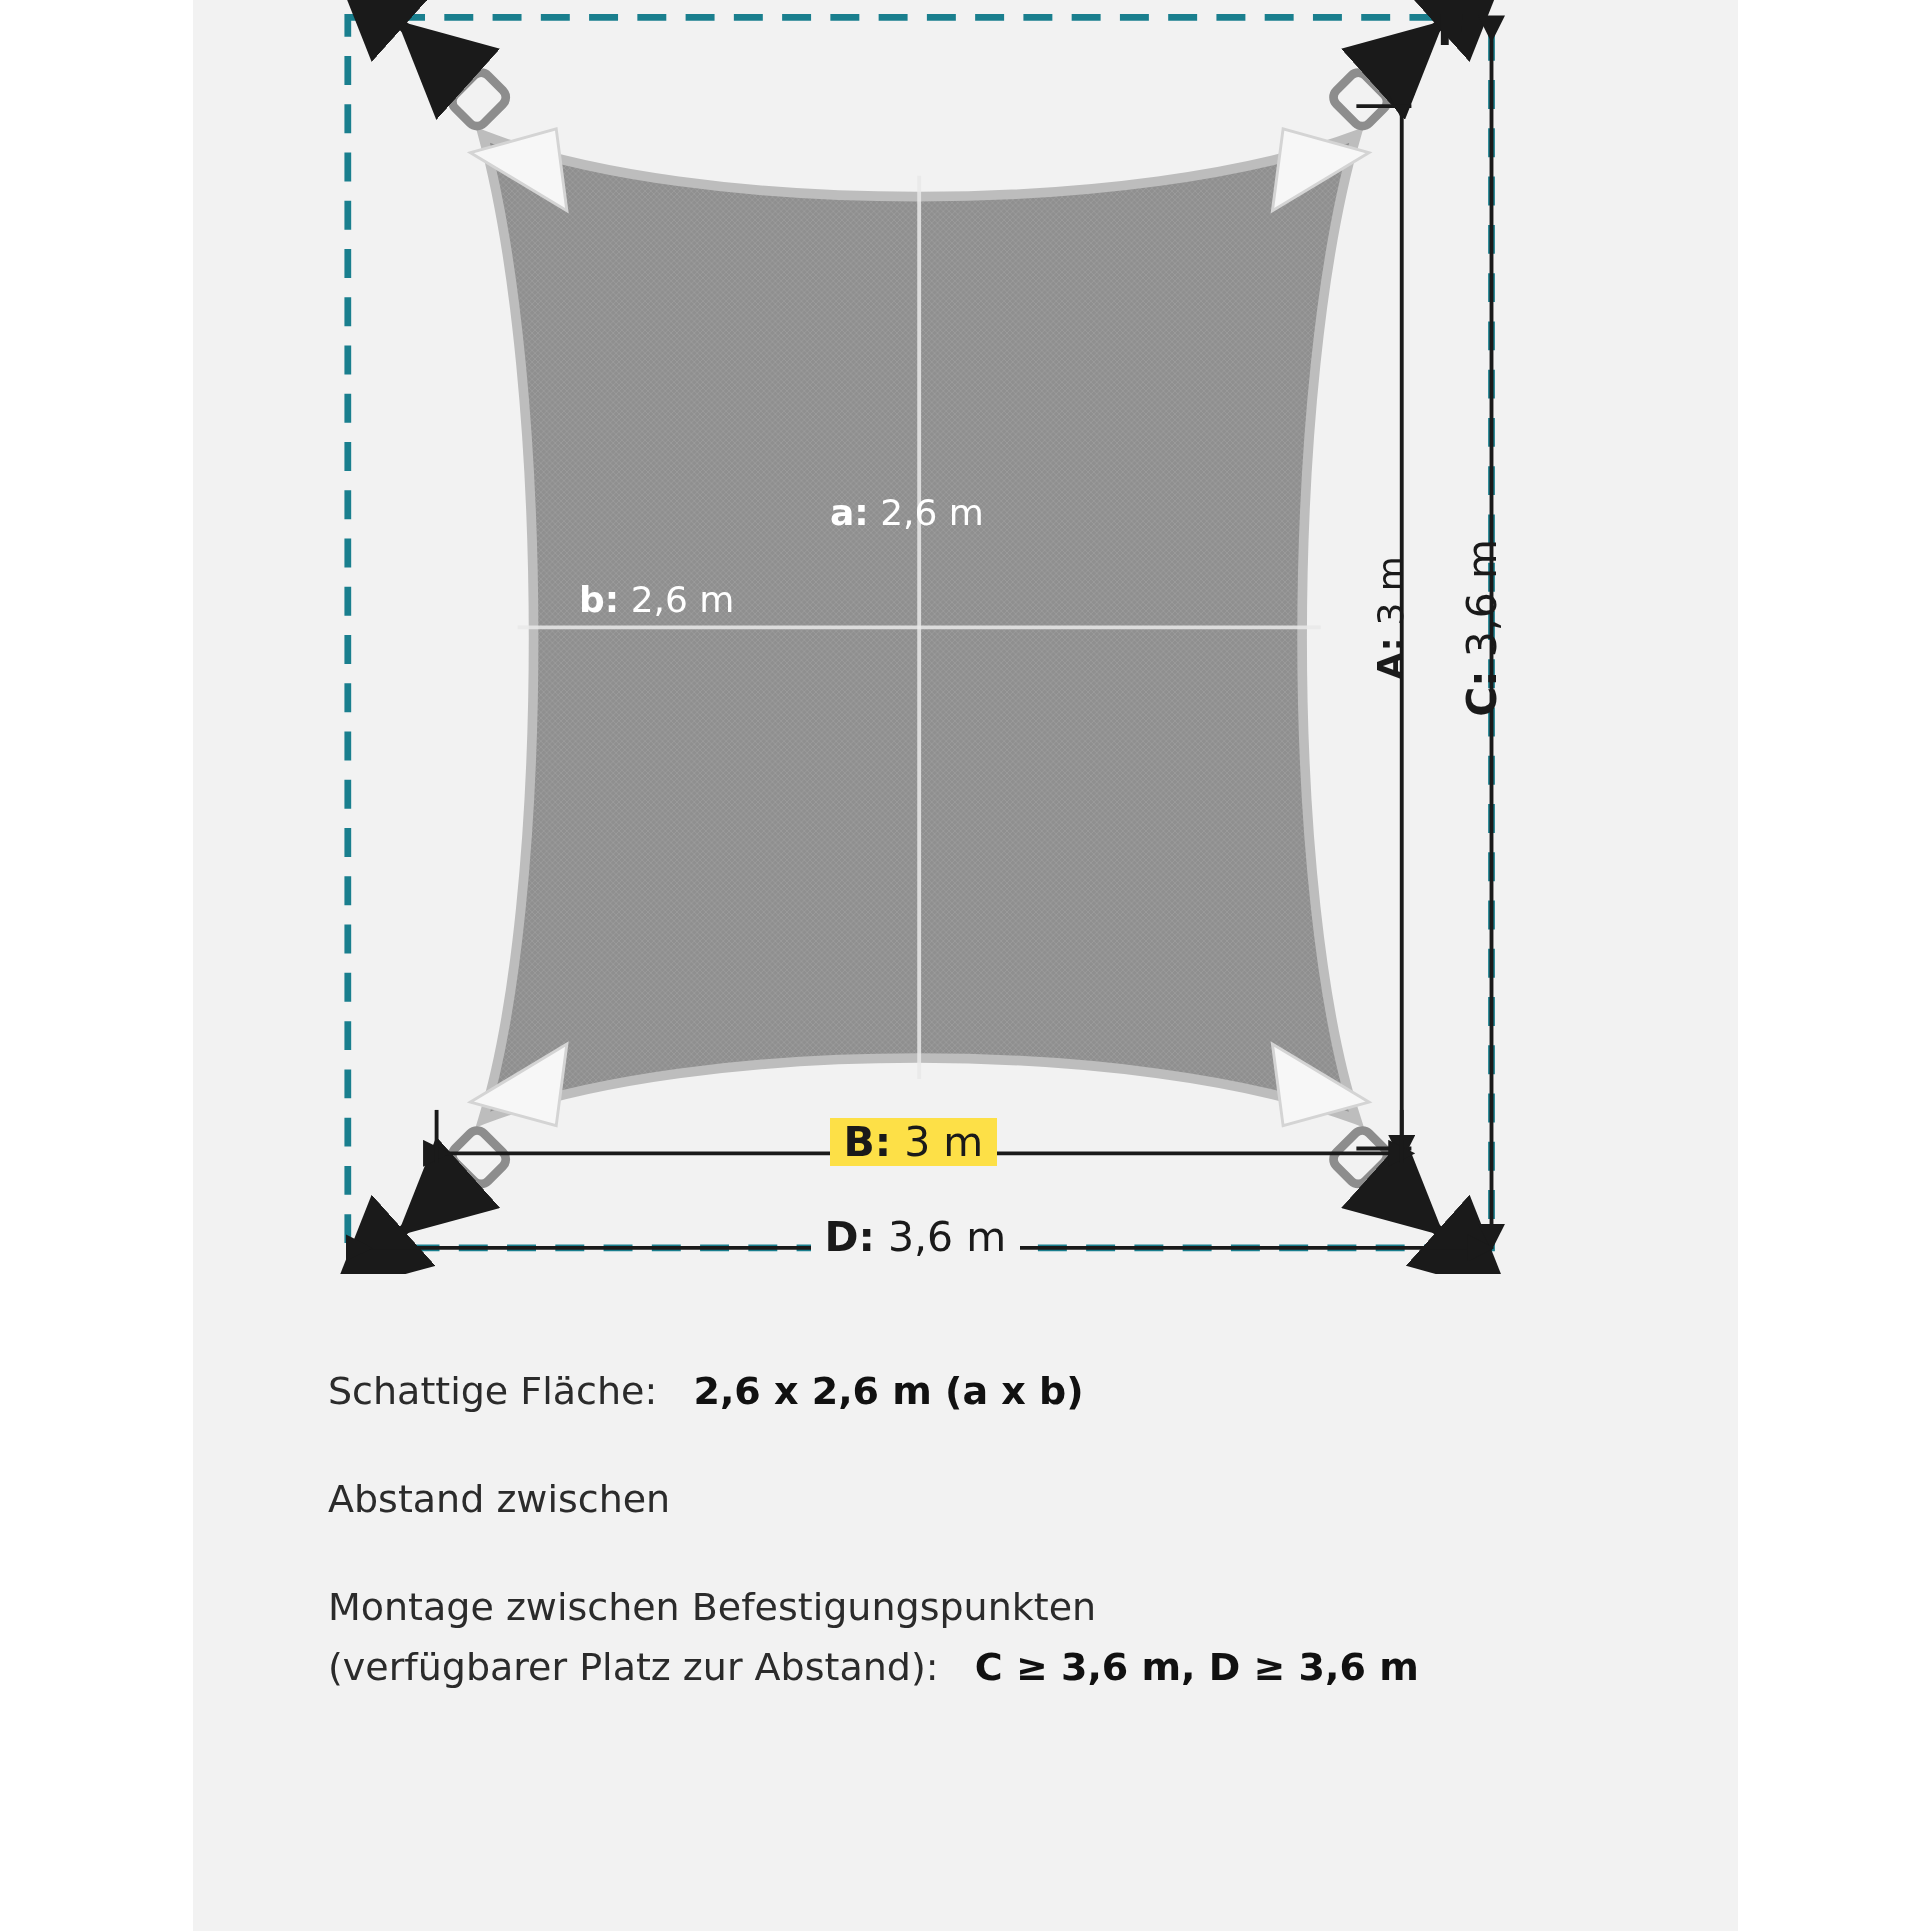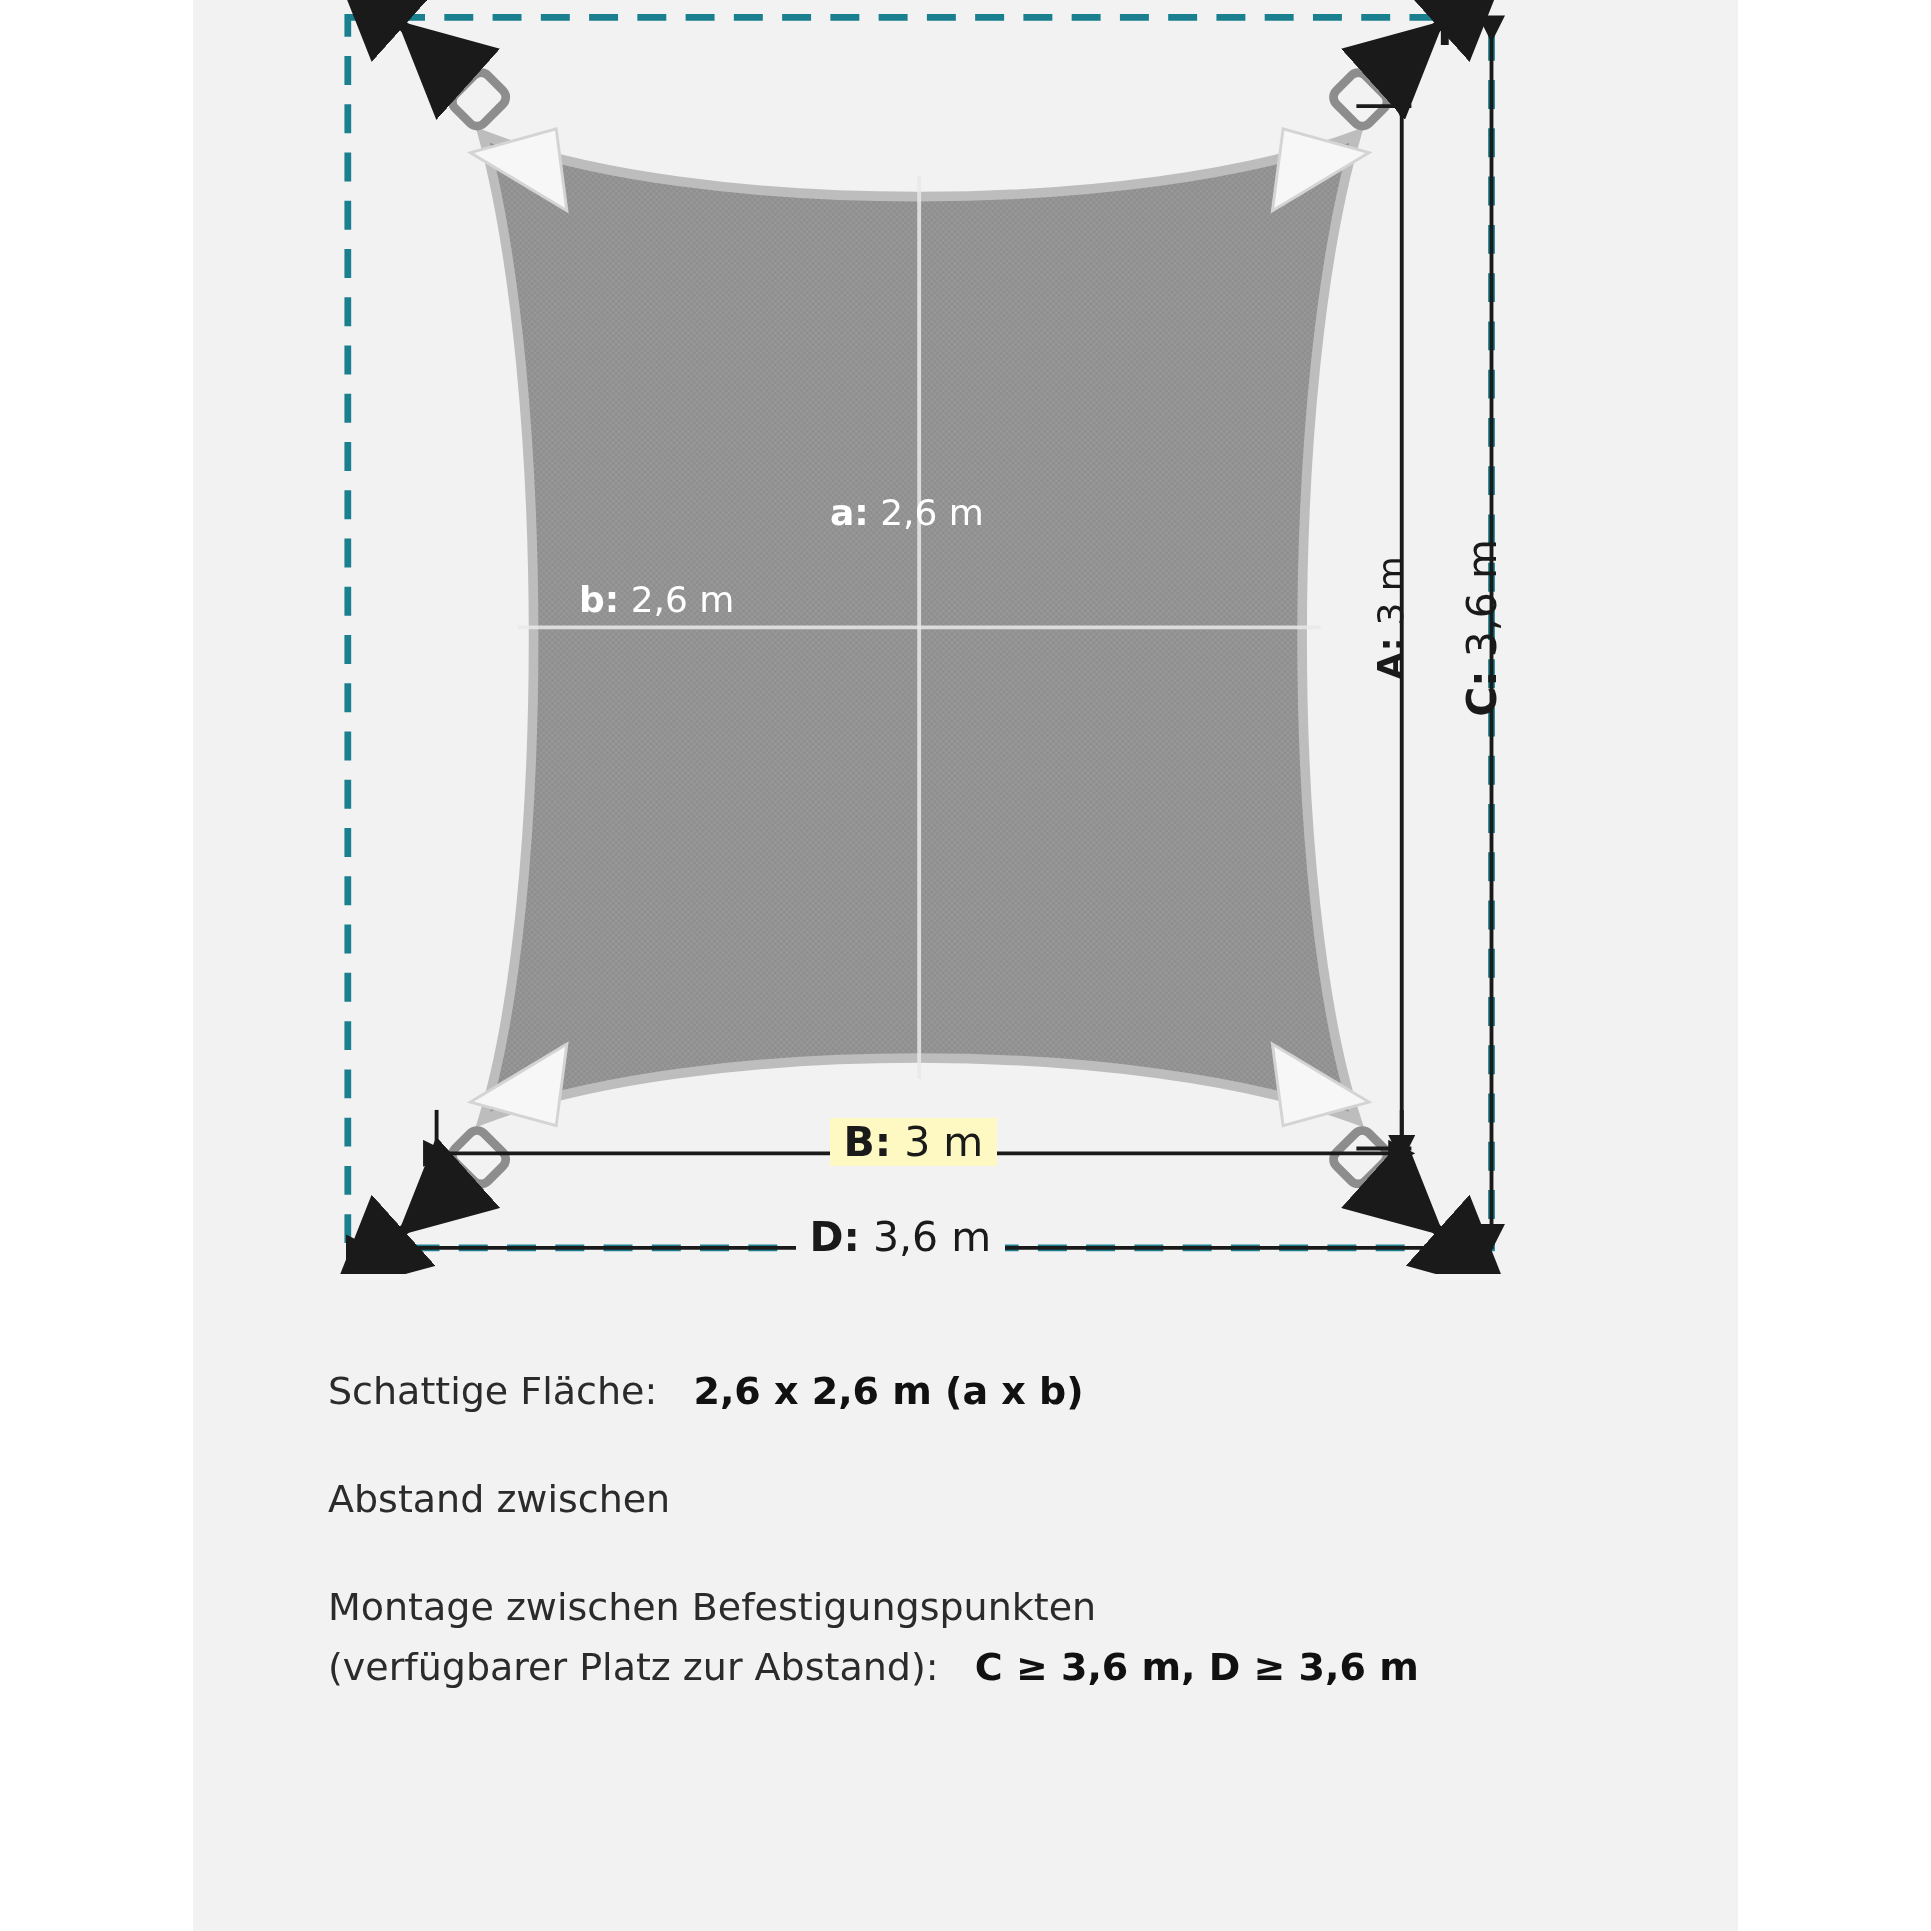--- a/index.html
+++ b/index.html
@@ -153,25 +153,25 @@
     </div>
 
     <div class="dlabel dark rot" style="left:1197px;top:618px;transform:rotate(-90deg) translate(-50%,-50%);">
       <b>A:</b> <span>3 m</span>
     </div>
 
     <div class="dlabel dark rot" style="left:1289px;top:628px;font-size:41px;transform:rotate(-90deg) translate(-50%,-50%);">
       <b>C:</b> <span>3,6 m</span>
     </div>
 
-    <div class="dlabel dark" style="left:637px;top:1118px;font-size:41px;background:#fef9c3;padding:0 13.5px;">
+    <div class="dlabel dark" style="left:637px;top:1118px;font-size:41px;background:#fde047;padding:0 13.5px;">
       <b>B:</b> <span>3 m</span>
     </div>
 
-    <div class="dlabel dark" style="left:603px;top:1213px;font-size:41px;background:#f2f2f2;padding:0 13.5px;">
+    <div class="dlabel dark" style="left:618px;top:1213px;font-size:41px;background:#f2f2f2;padding:0 13.5px;">
       <b>D:</b> <span>3,6 m</span>
     </div>
 
     <div class="dlabel dark" style="left:1244px;top:5.8px;font-size:42px;font-weight:bold;">
       <b>F</b><span></span>
     </div>
   </div>
 
   <div id="textblock">
 

